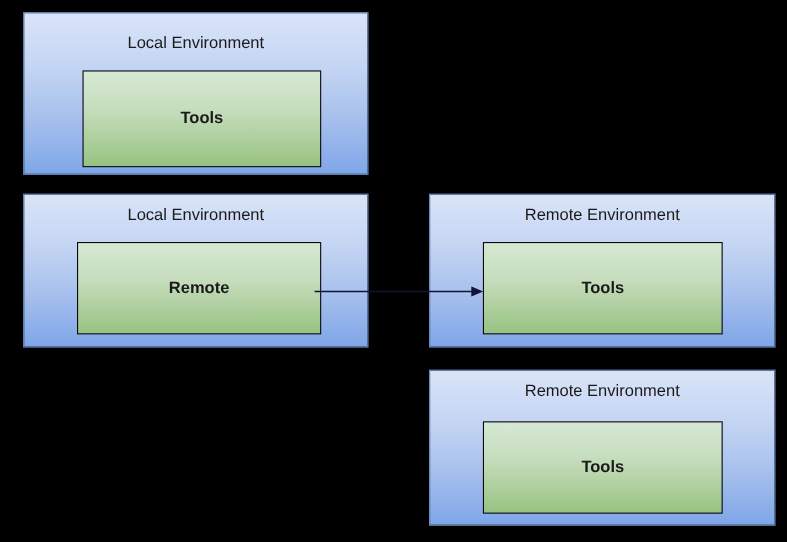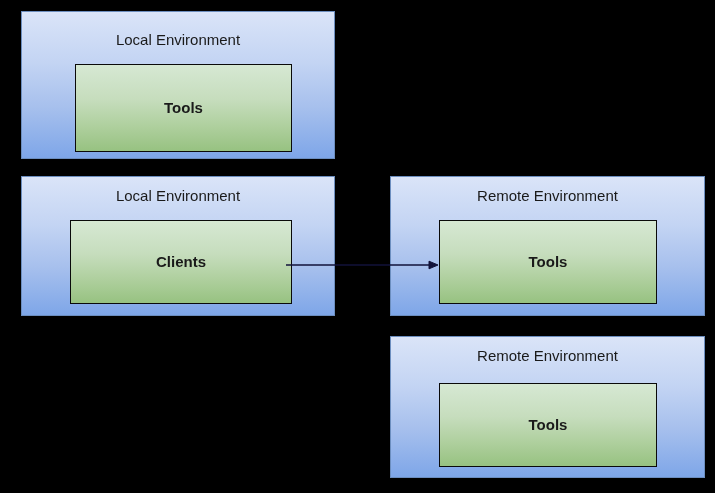--- a/index.html
+++ b/index.html
@@ -72,21 +72,21 @@
   <div class="env" style="left:21px; top:11px; width:314px; height:148px;">
     <div class="env-title" style="top:19px;">Local Environment</div>
     <div class="node" style="left:53px; top:52px; width:217px; height:88px;">
       <span class="node-label">Tools</span>
     </div>
   </div>
 
   <div class="env" style="left:21px; top:176px; width:314px; height:140px;">
     <div class="env-title" style="top:10px;">Local Environment</div>
     <div class="node" style="left:48px; top:43px; width:222px; height:84px;">
-      <span class="node-label">Clients</span>
+      <span class="node-label">Remote</span>
     </div>
   </div>
 
   <div class="env" style="left:390px; top:176px; width:315px; height:140px;">
     <div class="env-title" style="top:10px;">Remote Environment</div>
     <div class="node" style="left:48px; top:43px; width:218px; height:84px;">
       <span class="node-label">Tools</span>
     </div>
   </div>
 

